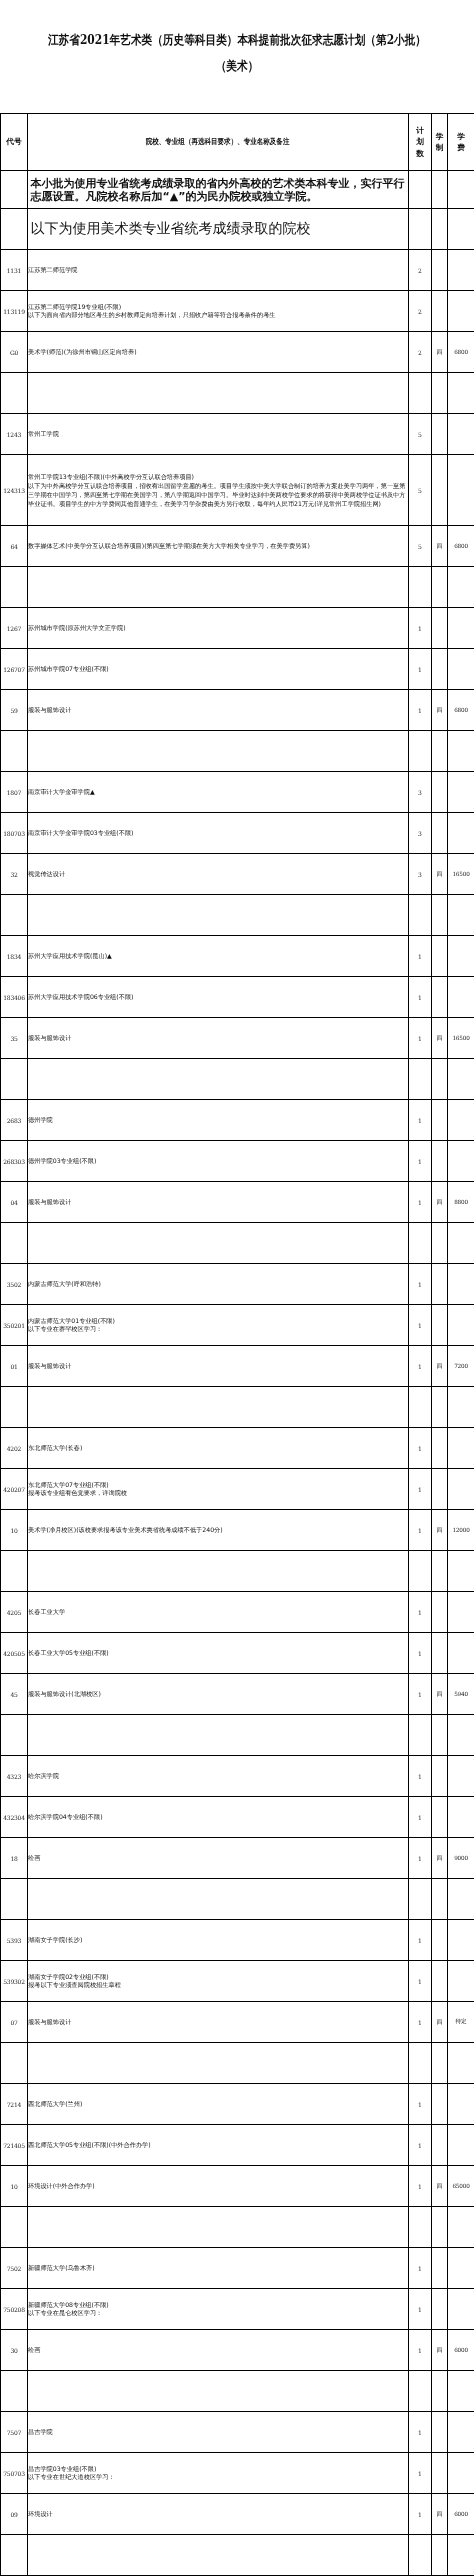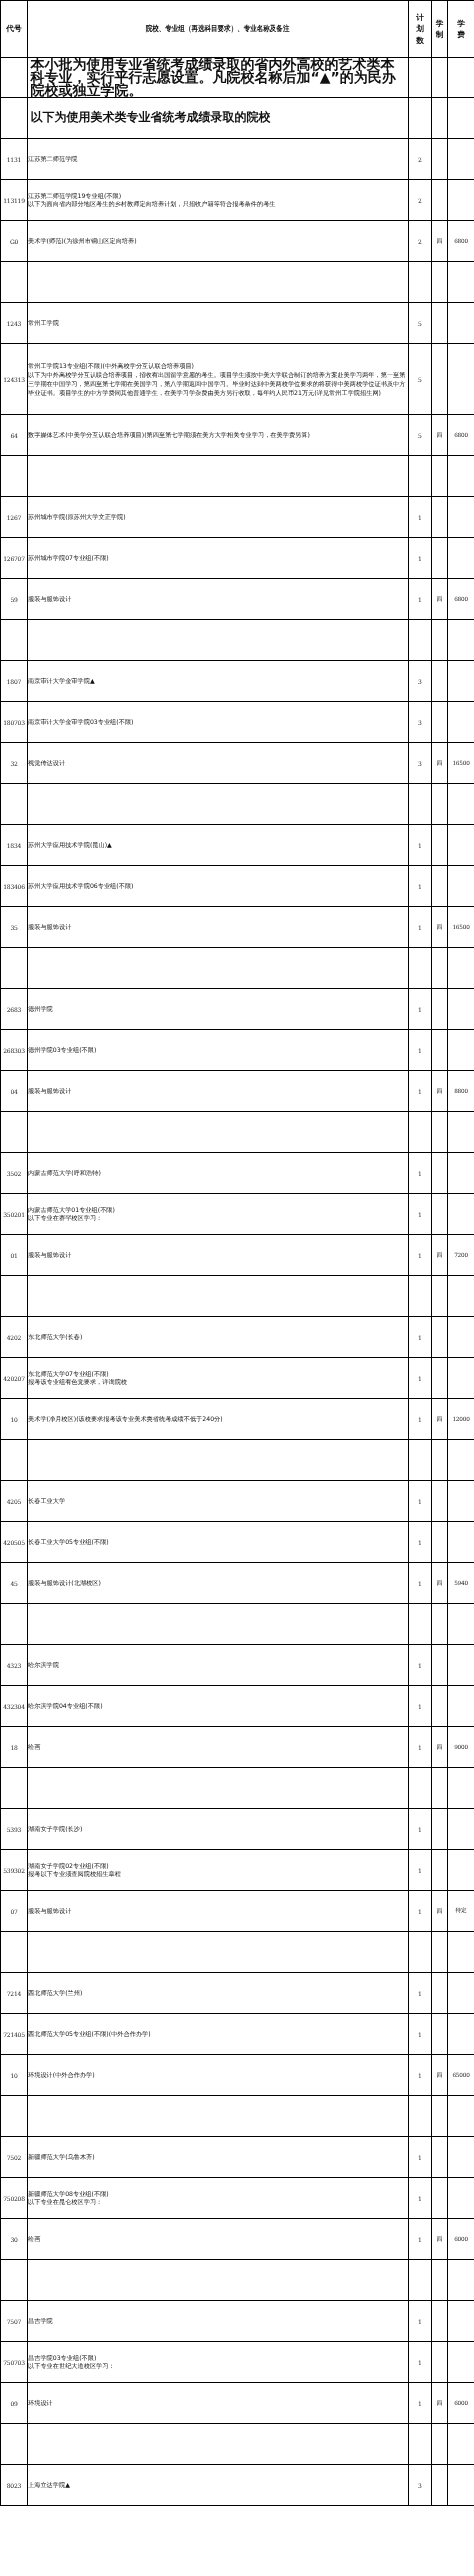--- a/index.html
+++ b/index.html
@@ -17,31 +17,35 @@
   col.c-fee { width: 27px; }
   th { font-weight: bold; font-size: 7.7px; font-family: "DejaVu Serif", serif; height: 56px; }
   th.h-code, th.h-name { text-align: center; font-family: Liberation Serif, serif; }
   th .vert { display: flex; flex-direction: column; align-items: center; justify-content: center; line-height: 11.3px; }
   th.h-name span { display: inline-block; transform: scaleX(0.85); }
   td.code { text-align: center; font-size: 6px; font-family: "DejaVu Serif", serif; color: #222; letter-spacing: -0.2px; }
   td.name { font-size: 6.2px; padding-left: 1.5px; line-height: 7.7px; color: #111; font-family: "DejaVu Sans", sans-serif; }
   td.num, td.yrs, td.fee { text-align: center; font-size: 6px; color: #222; font-family: "DejaVu Serif", serif; }
   td.fee { font-size: 5.7px; letter-spacing: -0.2px; }
   tr.r-std td { height: 40px; }
-  tr.r-note td.name { font-size: 14px; font-weight: bold; line-height: 13px; padding-left: 2.6px; font-family: "DejaVu Sans", sans-serif; }
+  tr.r-note td.name { font-size: 11px; font-weight: bold; line-height: 13px; padding-left: 2.6px; font-family: "DejaVu Sans", sans-serif; }
   tr.r-note td { height: 37px; }
   tr.r-section td { height: 40px; }
-  tr.r-section td.name { font-size: 12px; font-weight: bold; padding-left: 2.6px; }
+  tr.r-section td.name { font-size: 14px; font-weight: normal; padding-left: 2.6px; }
   tr.r-long td { height: 70px; }
   tr.r-long td.name { line-height: 9px; font-size: 6.2px; }
 </style>
 </head>
 <body>
 
 <div class="page">
+  <div class="title-block">
+    <div class="title-line1">江苏省2021年艺术类（历史等科目类）本科提前批次征求志愿计划（第2小批）</div>
+    <div class="title-line2">（美术）</div>
+  </div>
 
   <table class="plan">
     <colgroup>
       <col class="c-code">
         <col class="c-name">
         <col class="c-num">
         <col class="c-yrs">
         <col class="c-fee">
     </colgroup>
     <thead>

